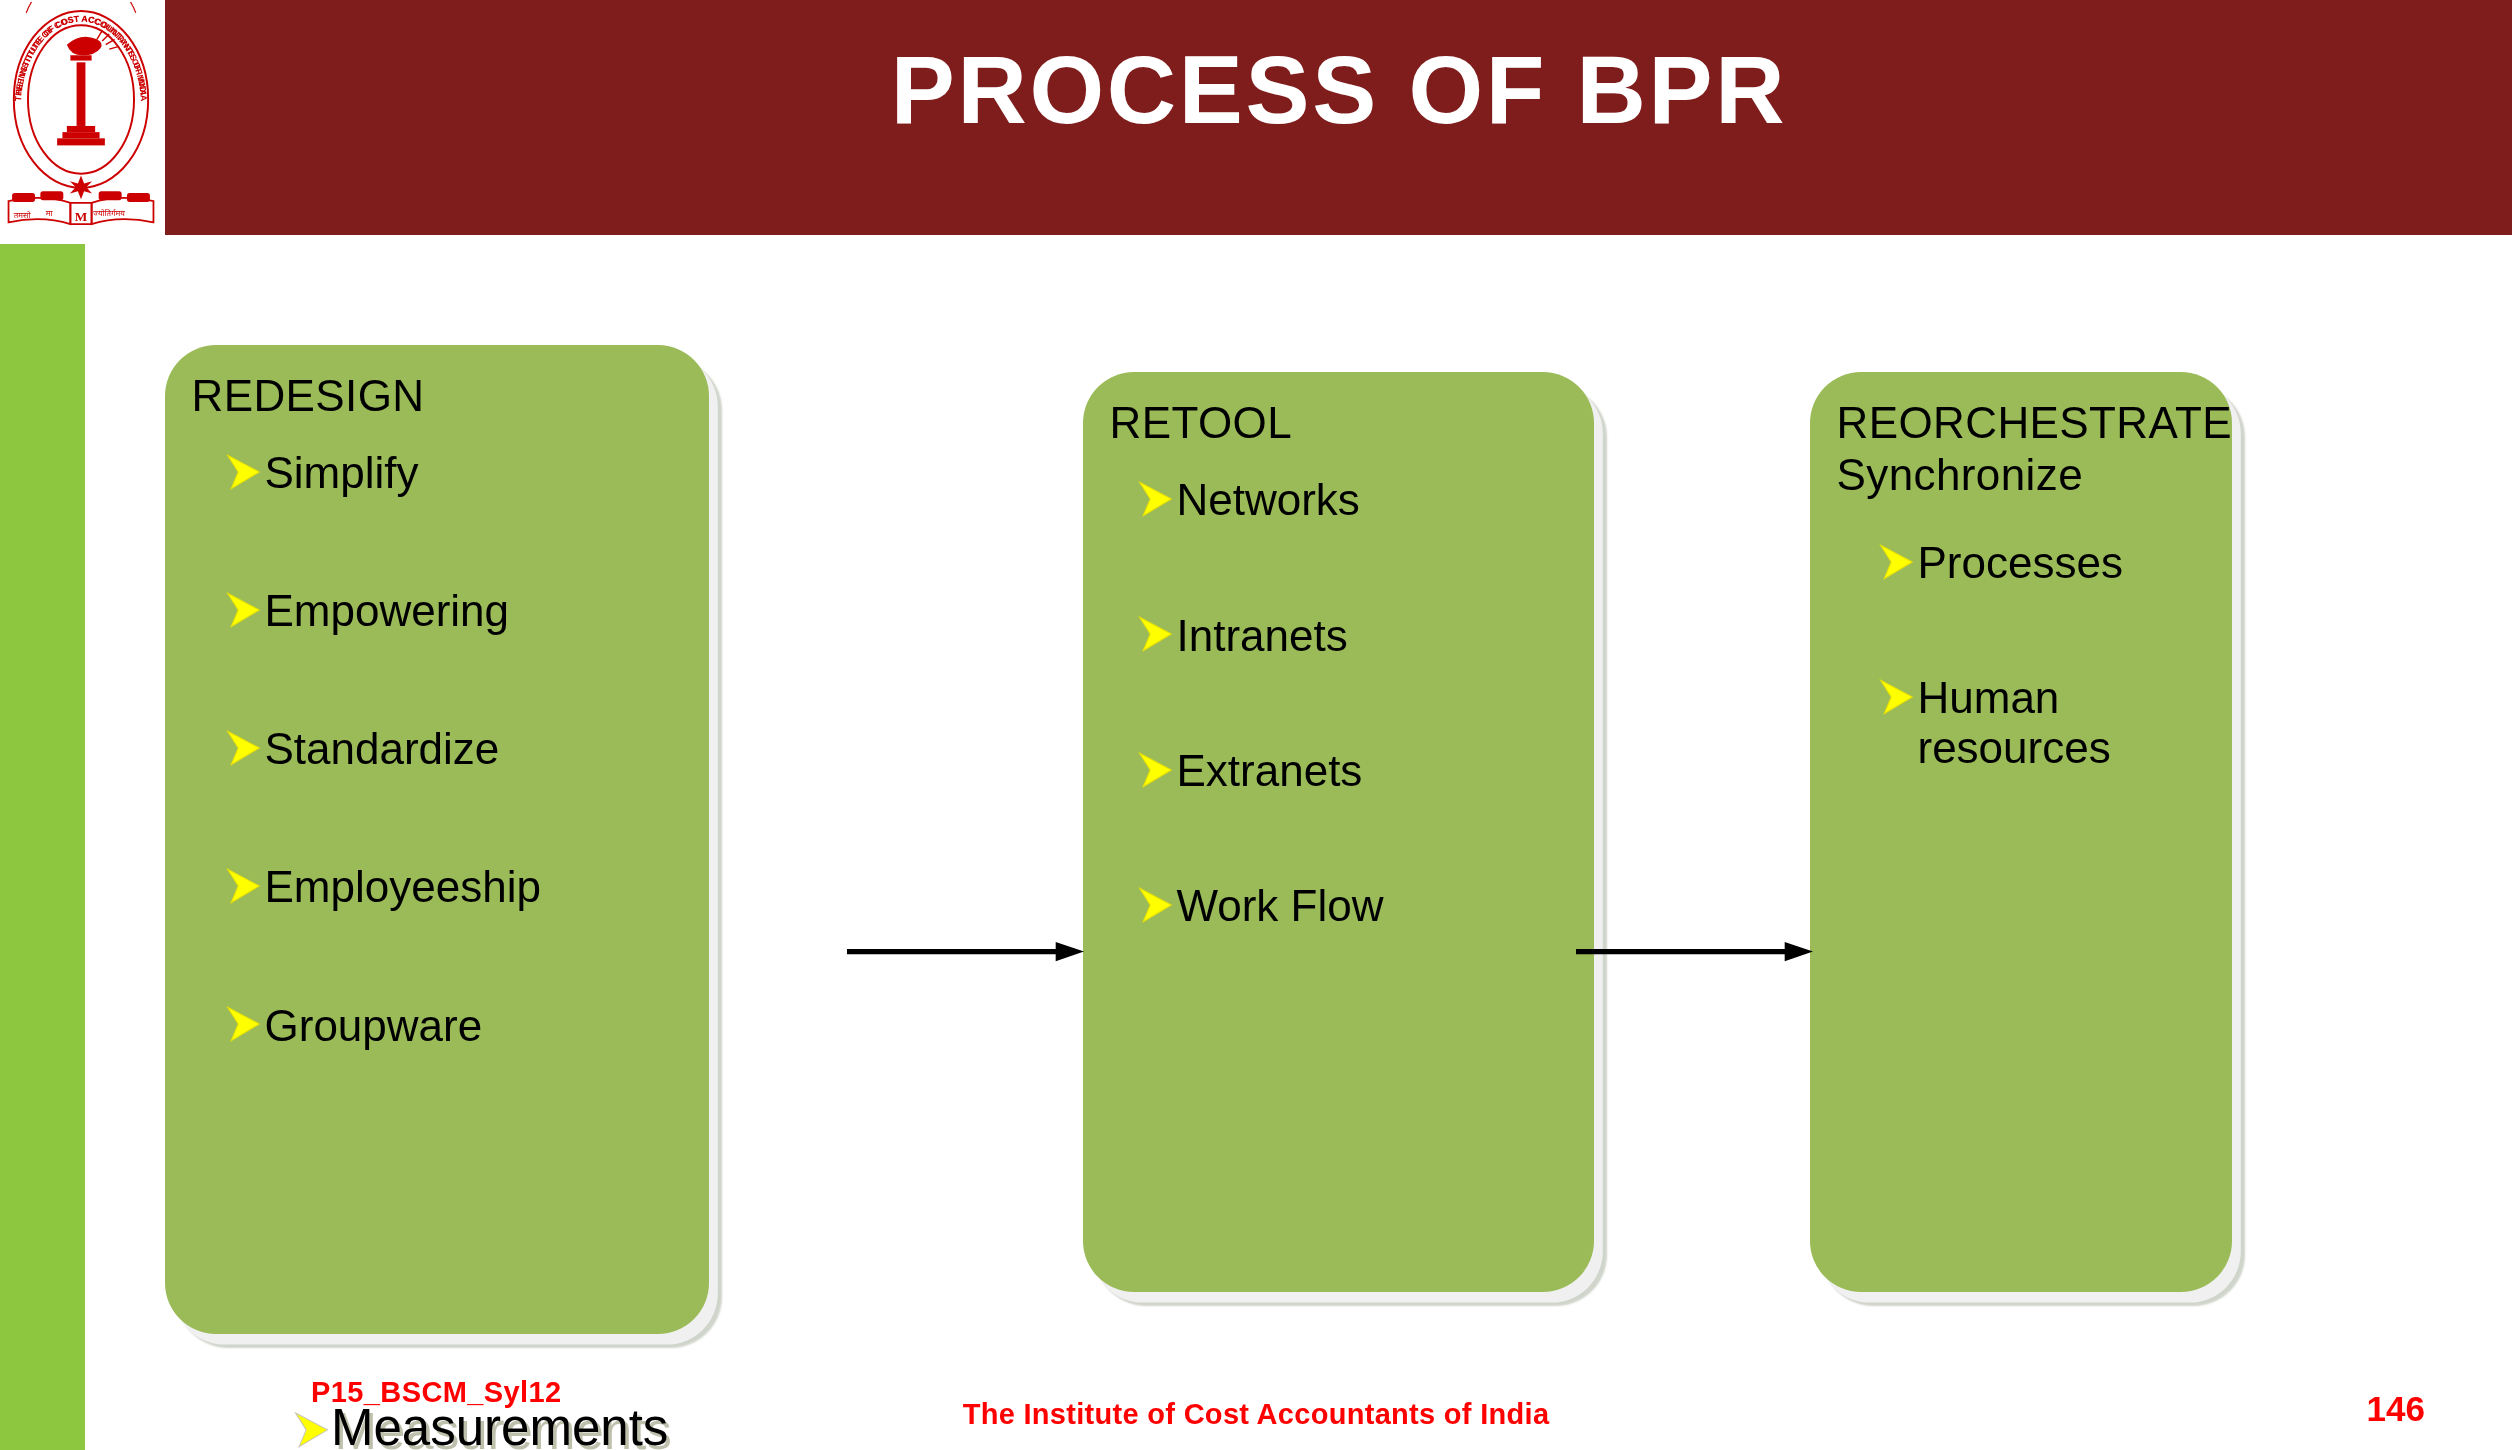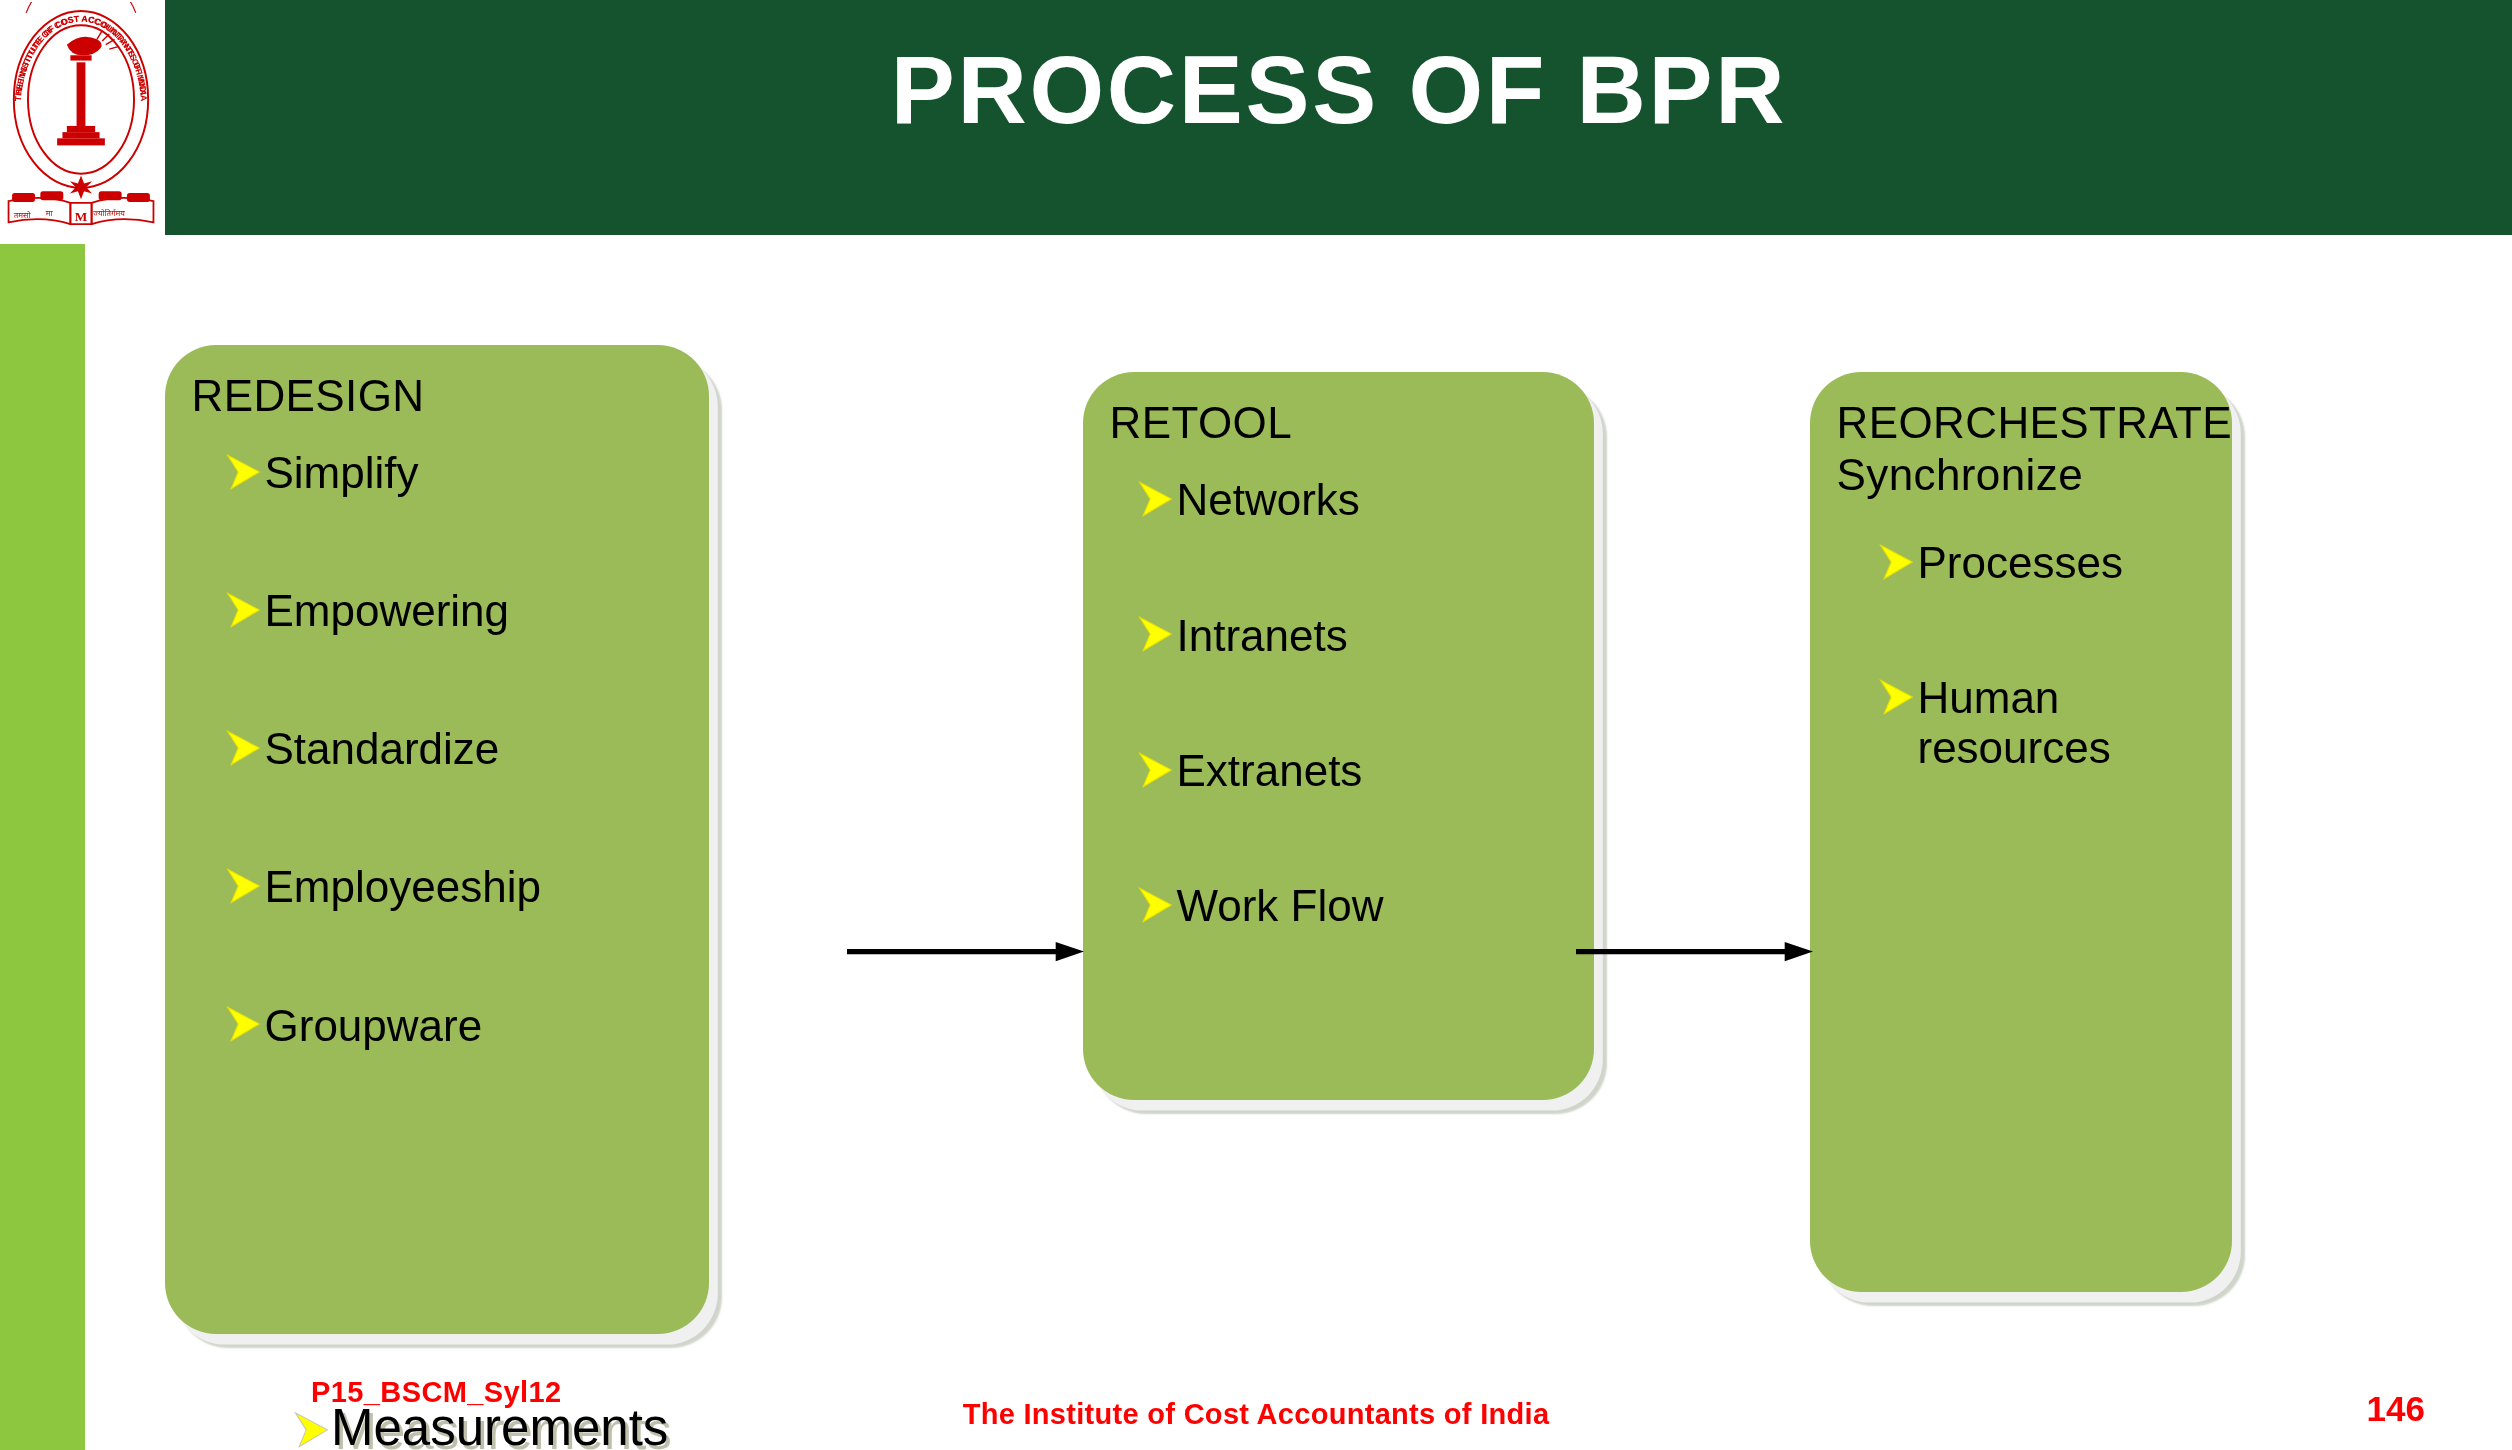--- a/index.html
+++ b/index.html
@@ -16,21 +16,21 @@
     height: 1451px;
     background: #ffffff;
     overflow: hidden;
   }
 
   
   #title-bar {
     position: absolute;
     left: 165px; top: 0;
     width: 2348px; height: 235px;
-    background: #14532d;
+    background: #7f1d1d;
   }
   #title-text {
     position: absolute;
     left: 0; right: 0;
     top: 32px;
     text-align: center;
     color: #ffffff;
     font-size: 96px;
     font-weight: bold;
     letter-spacing: 2.7px;
@@ -87,21 +87,21 @@
     position: absolute;
     left: -41px;
     top: 1.8px;
     width: 39px;
     height: 44px;
     display: inline-block;
   }
   .bullet-item .btxt { display: inline-block; }
 
   #box-1 { left: 165px; top: 345px; width: 544px; height: 989px; }
-  #box-2 { left: 1083px; top: 372px; width: 511px; height: 728px; }
+  #box-2 { left: 1083px; top: 372px; width: 511px; height: 920px; }
   #box-3 { left: 1810px; top: 372px; width: 422px; height: 920px; }
 
   #box-2 .bullet-list { margin-top: 26.5px; padding-left: 67px; }
   #box-3 .bullet-list { margin-top: 37px; padding-left: 81px; }
   #box-2 .bullet-item { margin-bottom: 85px; }
   #box-3 .bullet-item { margin-bottom: 85px; }
 
   
   #overflow-bullet {
     position: absolute;

